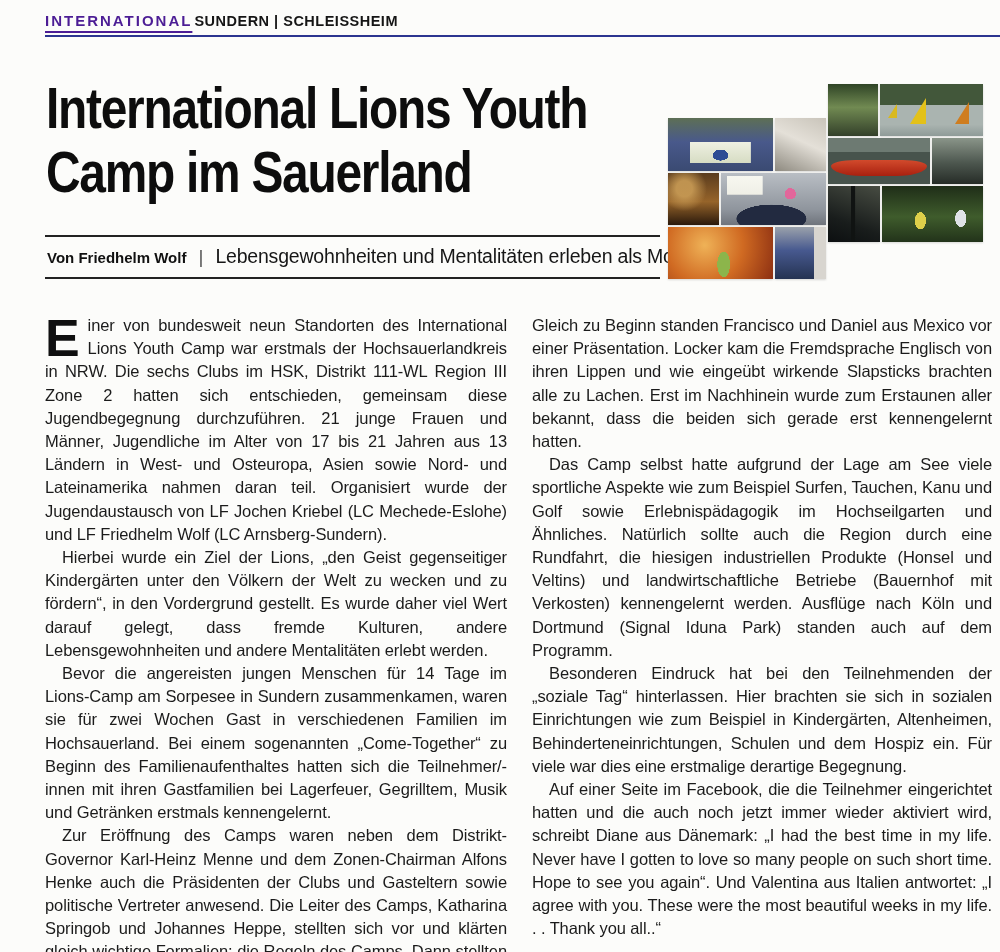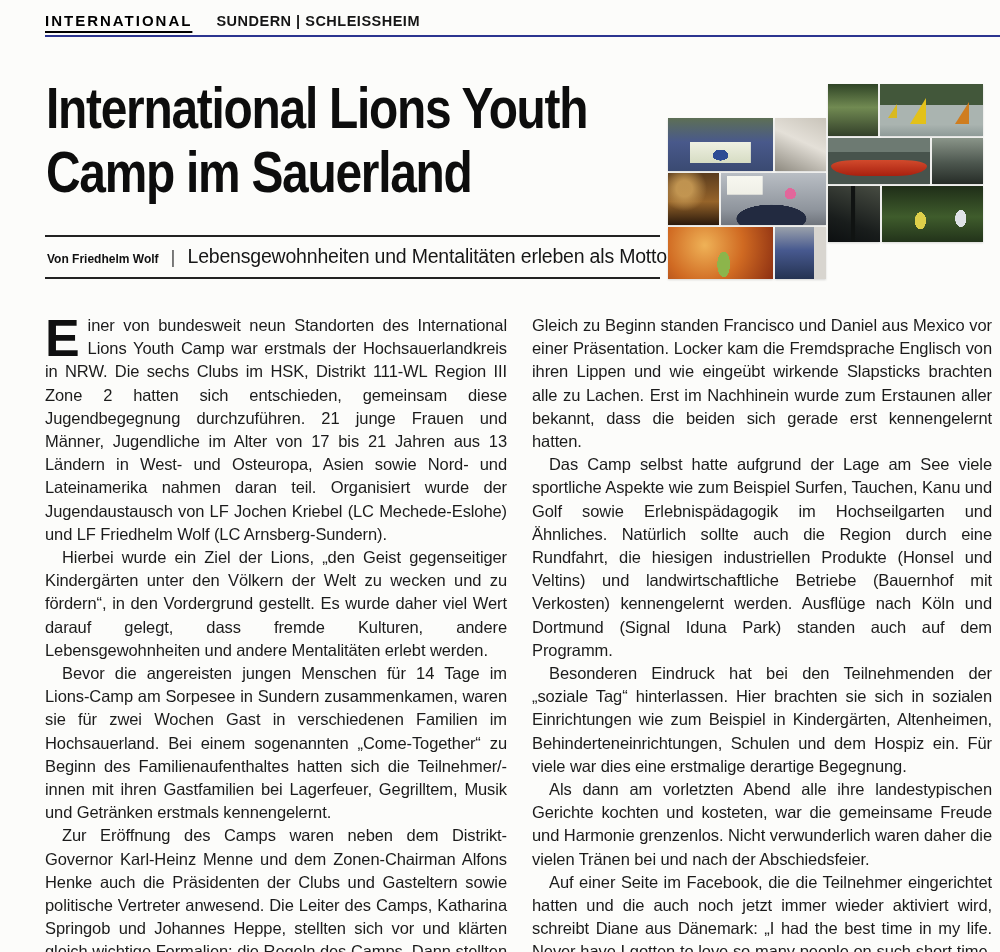--- a/index.html
+++ b/index.html
@@ -15,44 +15,44 @@
   }
 
   
   .kicker{
     position:absolute;left:45px;right:0;top:12px;
     border-bottom:2px solid #2c3590;
     padding-bottom:5px;
     white-space:nowrap;
   }
   .kicker .section{
-    color:#000000;font-weight:bold;font-size:15px;letter-spacing:2px;
+    color:#4c1d95;font-weight:bold;font-size:15px;letter-spacing:2px;
     text-decoration:underline;text-decoration-thickness:2px;text-underline-offset:5px;
   }
   .kicker .subsection{
-    color:#151515;font-weight:bold;font-size:14.5px;letter-spacing:.5px;margin-left:24px;
+    color:#151515;font-weight:bold;font-size:14.5px;letter-spacing:.5px;margin-left:2px;
   }
 
   
   .headline{
     position:absolute;left:46px;top:76px;
     font-weight:bold;color:#0d0d0d;
     font-size:57px;line-height:64px;letter-spacing:-1.5px;
     transform:scaleX(.84);transform-origin:left top;
     white-space:nowrap;
   }
 
   
   .byline{
     position:absolute;left:45px;top:235px;width:613px;
     border-top:2px solid #222;border-bottom:2px solid #222;
     padding:8px 0 9px 2px;
     display:flex;align-items:baseline;gap:10px;white-space:nowrap;
   }
-  .byline .author{font-size:12px;font-weight:bold;color:#111;}
+  .byline .author{font-size:15px;font-weight:bold;color:#111;}
   .byline .sep{font-size:19px;color:#555;font-weight:300;padding:0 2px;}
   .byline .subtitle{font-size:19.5px;color:#161616;letter-spacing:-.2px;}
 
   
   .collage{position:absolute;left:666px;top:80px;width:322px;height:206px;}
   .ph{position:absolute;background-repeat:no-repeat;box-shadow:0 1px 2px rgba(0,0,0,.15);}
   .ph-banner {left:2px;top:38px;width:105px;height:53px;
     background-image:
       radial-gradient(ellipse 13px 9px at 50% 70%, #2d4c94 60%, rgba(0,0,0,0) 61%),
       linear-gradient(#eef0e2,#d6dcc3),
@@ -167,17 +167,16 @@
     <p class="first"><span class="dropcap">E</span><span>iner von bundesweit neun Standorten des International Lions Youth Camp war erstmals der Hochsauerlandkreis in NRW. Die sechs Clubs im HSK, Distrikt 111-WL Region III Zone 2 hatten sich entschieden, gemeinsam diese Jugendbegegnung durchzuführen. 21 junge Frauen und Männer, Jugendliche im Alter von 17 bis 21 Jahren aus 13 Ländern in West- und Osteuropa, Asien sowie Nord- und Lateinamerika nahmen daran teil. Organisiert wurde der Jugendaustausch von LF Jochen Kriebel (LC Mechede-Eslohe) und LF Friedhelm Wolf (LC Arnsberg-Sundern).</span></p>
     <p>Hierbei wurde ein Ziel der Lions, „den Geist gegenseitiger Kindergärten unter den Völkern der Welt zu wecken und zu fördern“, in den Vordergrund gestellt. Es wurde daher viel Wert darauf gelegt, dass fremde Kulturen, andere Lebensgewohnheiten und andere Mentalitäten erlebt werden.</p>
     <p>Bevor die angereisten jungen Menschen für 14 Tage im Lions-Camp am Sorpesee in Sundern zusammenkamen, waren sie für zwei Wochen Gast in verschiedenen Familien im Hochsauerland. Bei einem sogenannten „Come-Together“ zu Beginn des Familienaufenthaltes hatten sich die Teilnehmer/-innen mit ihren Gastfamilien bei Lagerfeuer, Gegrilltem, Musik und Getränken erstmals kennengelernt.</p>
     <p>Zur Eröffnung des Camps waren neben dem Distrikt-Governor Karl-Heinz Menne und dem Zonen-Chairman Alfons Henke auch die Präsidenten der Clubs und Gasteltern sowie politische Vertreter anwesend. Die Leiter des Camps, Katharina Springob und Johannes Heppe, stellten sich vor und klärten gleich wichtige Formalien: die Regeln des Camps. Dann stellten die Teilnehmer ihre Länder vor.</p>
   </div>
 
   <div class="col col-right">
     <p class="first">Gleich zu Beginn standen Francisco und Daniel aus Mexico vor einer Präsentation. Locker kam die Fremdsprache Englisch von ihren Lippen und wie eingeübt wirkende Slapsticks brachten alle zu Lachen. Erst im Nachhinein wurde zum Erstaunen aller bekannt, dass die beiden sich gerade erst kennengelernt hatten.</p>
     <p>Das Camp selbst hatte aufgrund der Lage am See viele sportliche Aspekte wie zum Beispiel Surfen, Tauchen, Kanu und Golf sowie Erlebnispädagogik im Hochseilgarten und Ähnliches. Natürlich sollte auch die Region durch eine Rundfahrt, die hiesigen industriellen Produkte (Honsel und Veltins) und landwirtschaftliche Betriebe (Bauernhof mit Verkosten) kennengelernt werden. Ausflüge nach Köln und Dortmund (Signal Iduna Park) standen auch auf dem Programm.</p>
     <p>Besonderen Eindruck hat bei den Teilnehmenden der „soziale Tag“ hinterlassen. Hier brachten sie sich in sozialen Einrichtungen wie zum Beispiel in Kindergärten, Altenheimen, Behinderteneinrichtungen, Schulen und dem Hospiz ein. Für viele war dies eine erstmalige derartige Begegnung.</p>
-    <p>Als dann am vorletzten Abend alle ihre landestypischen Gerichte kochten und kosteten, war die gemeinsame Freude und Harmonie grenzenlos. Nicht verwunderlich waren daher die vielen Tränen bei und nach der Abschiedsfeier.</p>
     <p><span>Auf einer Seite im Facebook, die die Teilnehmer eingerichtet hatten und die auch noch jetzt immer wieder aktiviert wird, schreibt Diane aus Dänemark: „I had the best time in my life. Never have I gotten to love so many people on such short time. Hope to see you again“. Und Valentina aus Italien antwortet: „I agree with you. These were the most beautiful weeks in my life. . . Thank you all..“</span></p>
   </div>
 
 </div>
 
 </body></html>

